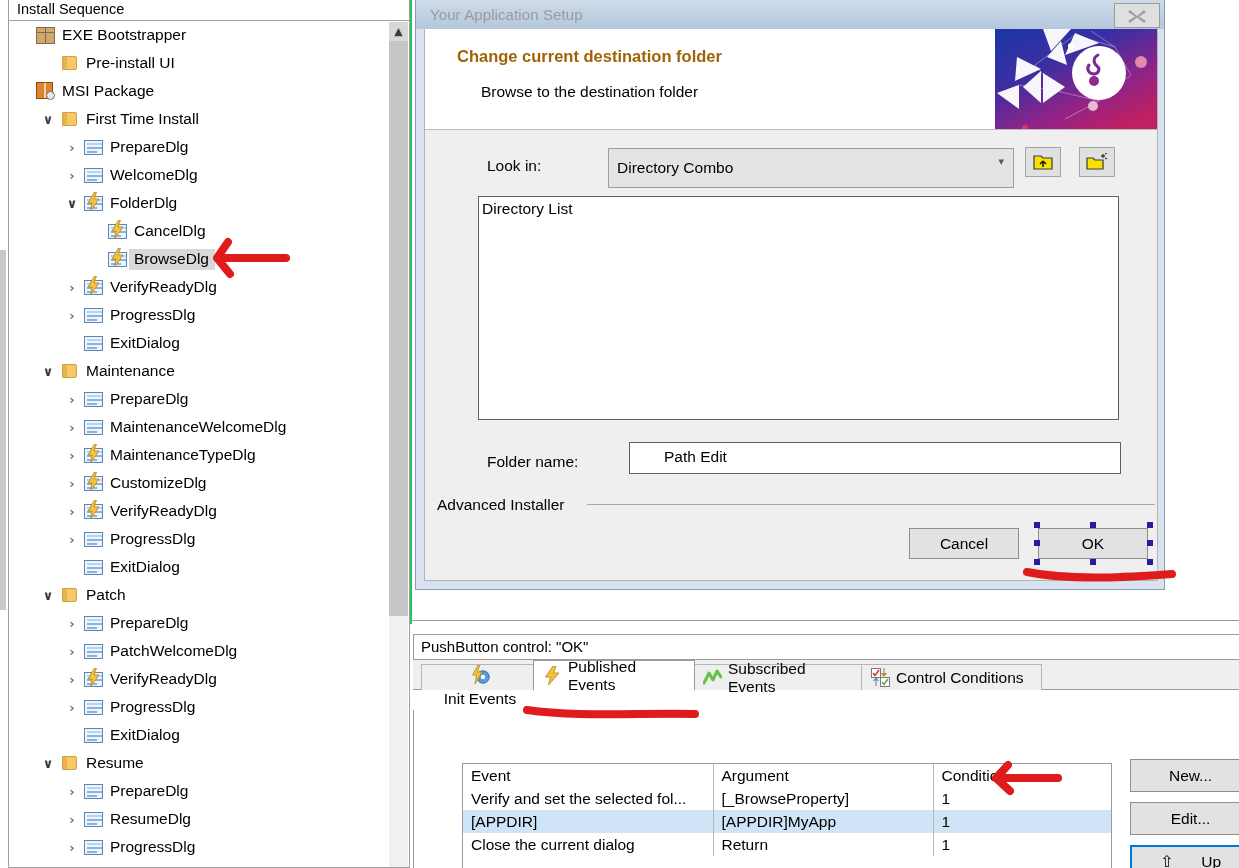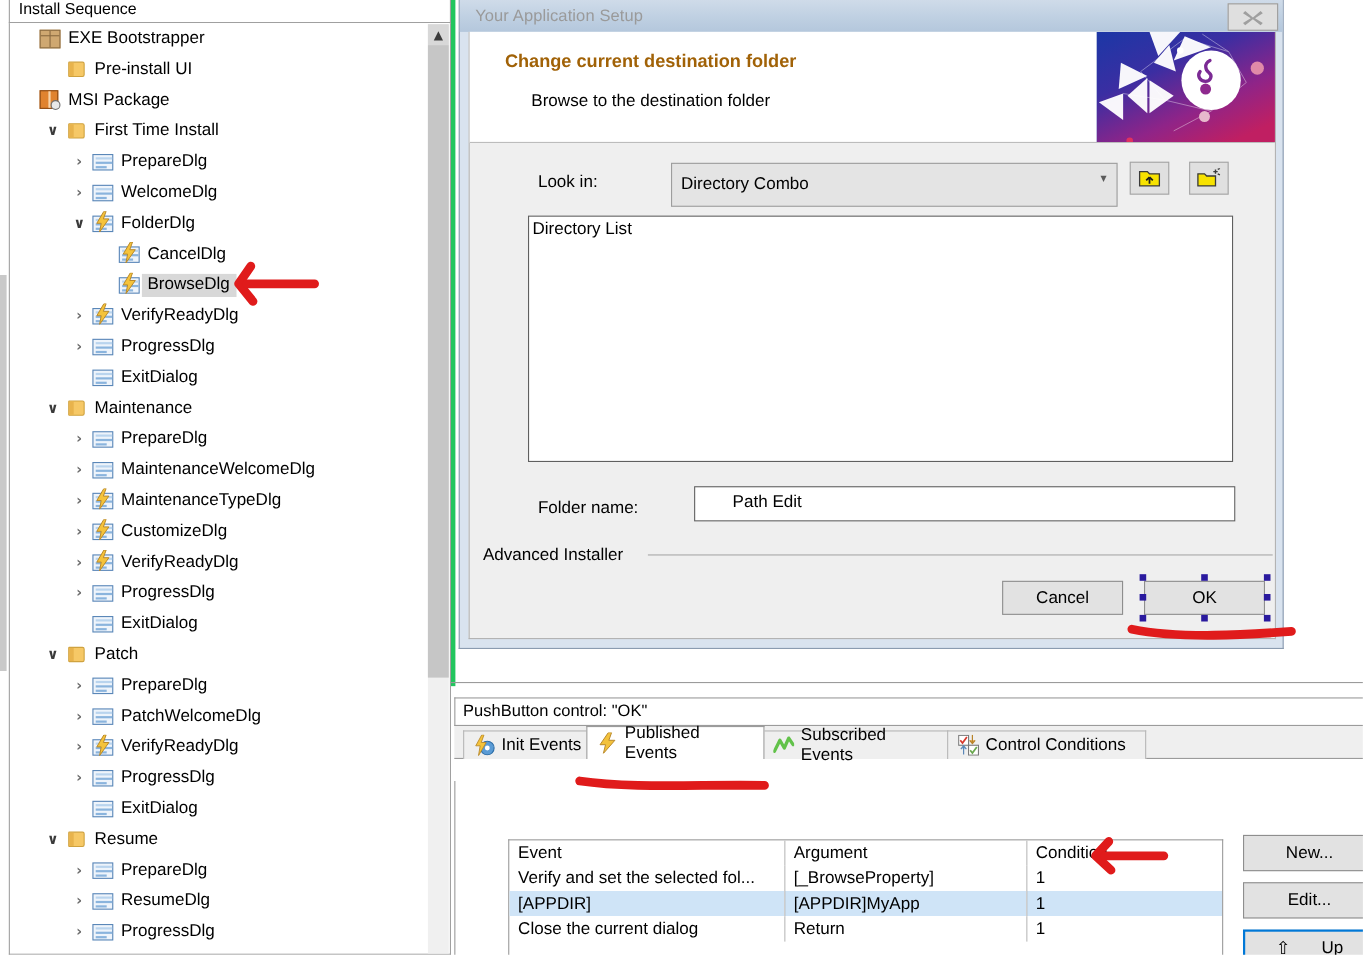--- a/index.html
+++ b/index.html
@@ -96,21 +96,21 @@
     line-height:19px; font-family:"DejaVu Sans", sans-serif;
   }
   #tree-scroll .sb-thumb {
     position:absolute; left:0; top:19px; width:19px; height:575px;
     background:#c6c6c6;
   }
 
   
   #preview-canvas {
     position:absolute; left:410px; top:0; width:829px; height:624px;
-    background:#ffffff; border-left:4px solid #22c55e;
+    background:#ffffff; border-left:2px solid #22c55e;
   }
   #dlg-window {
     position:absolute; left:3px; top:0; width:750px; height:590px;
     background:#d9e3ef; border:1px solid #8a9bb0;
     border-top: none;
   }
   #dlg-titlebar {
     position:absolute; left:0; top:0; width:100%; height:29px;
     background:linear-gradient(180deg,#cfdbe9 0%,#bfd0e2 55%,#b4c7dc 100%);
     display:flex; align-items:center;
@@ -727,21 +727,21 @@
     </svg>
   </div>
 
   <div id="panel-divider-a"></div>
 
   <div id="bottom-panel">
 
     <div id="status-strip">PushButton control: "OK"</div>
 
     <div id="tabstrip">
-        <div class="tab" style="left: 8px; width: 118px;">
+        <div class="tab" style="left: 8px; width: 118px; flex-direction: column;">
           <span class="tico"><svg viewBox="0 0 19 19">
               <circle cx="12" cy="12" r="6.2" fill="#5a9bd5" stroke="#2d6ea8" stroke-width="1"></circle>
               <circle cx="12" cy="12" r="2.2" fill="#ffffff"></circle>
               <path d="M7 0 L1.5 10 h4 L4 19 L11 7 H6.5 L9 0 Z" fill="#f5c33b" stroke="#b8892a" stroke-width="0.8"></path>
             </svg></span>
           <span>Init Events</span>
         </div>
         <div class="tab active" style="left: 120px; width: 162px;">
           <span class="tico"><svg viewBox="0 0 19 19">
               <path d="M10 0 L2.5 11 h5 L5.5 19 L16 7 H10.5 L13 0 Z" fill="#f3c23c" stroke="#b8892a" stroke-width="0.9"></path>

